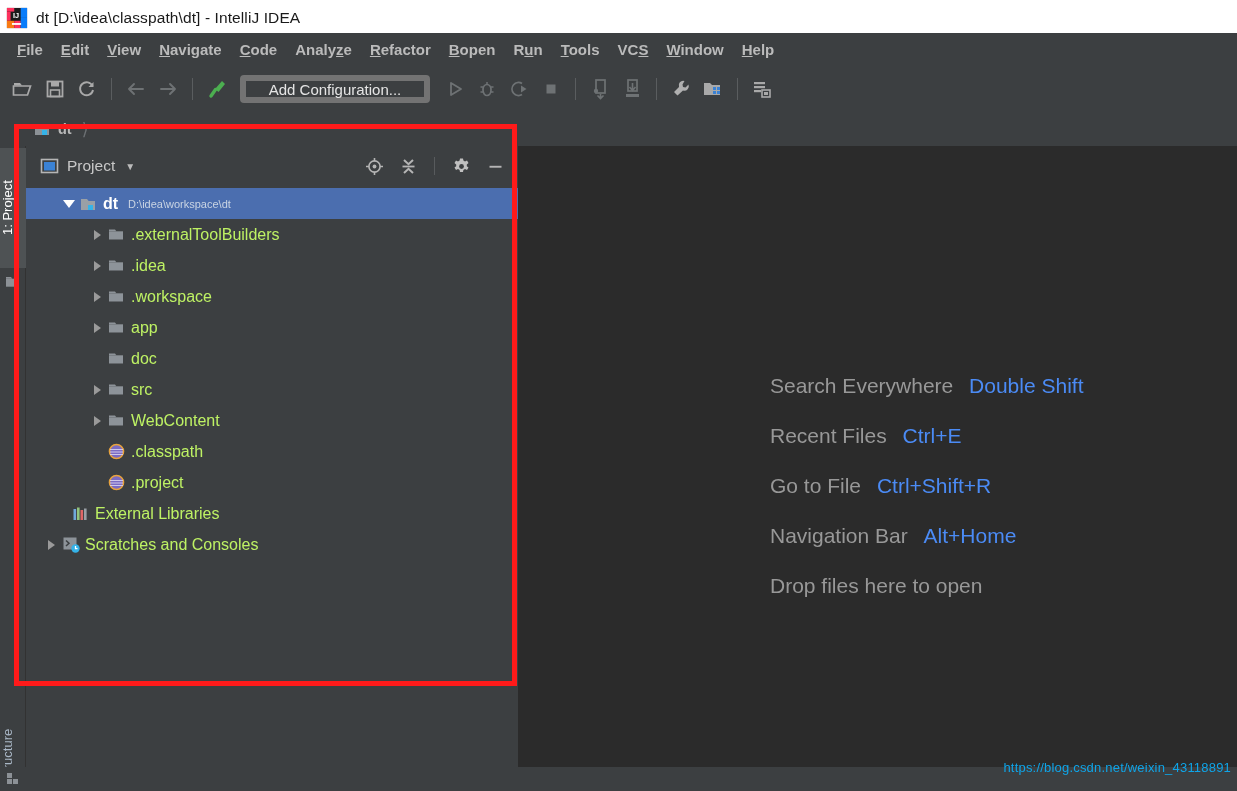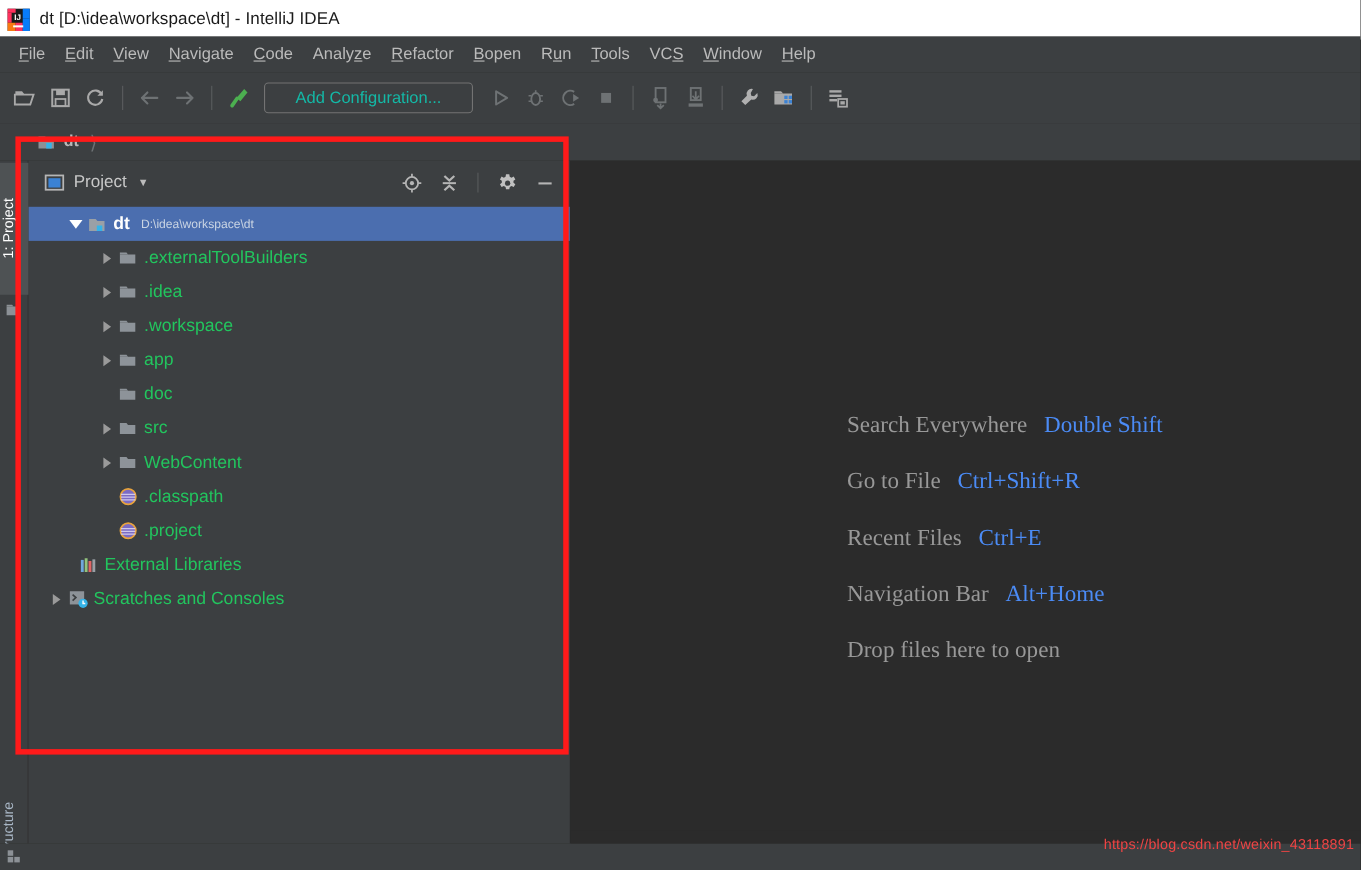--- a/index.html
+++ b/index.html
@@ -25,40 +25,40 @@
   }
 
   
   .menubar {
     position: absolute; left: 0; top: 33px; width: 1237px; height: 33px;
     background: #3c3f41;
     display: flex; align-items: center; padding-left: 8px;
   }
   .menu-item {
     font-size: 15px; color: #bbbbbb; padding: 3px 9px;
-    white-space: nowrap; cursor: default;
+    white-space: nowrap; cursor: default; font-weight: bold;
   }
   .menu-item .mn { text-decoration: underline; }
 
   
   .toolbar {
     position: absolute; left: 0; top: 66px; width: 1237px; height: 46px;
     background: #3c3f41;
     display: flex; align-items: center; padding-left: 8px; gap: 2px;
   }
   .tb-btn {
     width: 30px; height: 30px; display: flex; align-items: center;
     justify-content: center; border-radius: 3px; cursor: default;
   }
   .tb-sep { width: 1px; height: 22px; background: #5a5d5f; margin: 0 7px; }
   .config-box {
-    height: 28px; min-width: 190px; border: 1px solid #737373;
+    height: 28px; min-width: 190px; border: 6px solid #737373;
     border-radius: 4px; display: flex; align-items: center;
     justify-content: center; padding: 0 12px; margin: 0 8px 0 6px;
-    color: #14b8a6; font-size: 15px; white-space: nowrap; cursor: default;
+    color: #e5e5e5; font-size: 15px; white-space: nowrap; cursor: default;
   }
 
   
   .navbar {
     position: absolute; left: 0; top: 112px; width: 1237px; height: 34px;
     background: #3c3f41; display: flex; align-items: center;
     padding-left: 34px; gap: 6px;
   }
   .crumb { display: flex; align-items: center; gap: 6px; }
   .crumb-label { font-size: 14.5px; color: #b8b8b8; font-weight: bold; }
@@ -94,21 +94,21 @@
   .header-spacer { flex: 1; }
   .hdr-btn {
     width: 26px; height: 26px; display: flex; align-items: center;
     justify-content: center; border-radius: 3px; cursor: default;
   }
   .hdr-sep { width: 1px; height: 18px; background: #585b5d; margin: 0 5px; }
 
   .tree { padding-top: 2px; }
   .tree-row {
     height: 31px; display: flex; align-items: center;
-    font-size: 16px; color: #22c55e; cursor: default; white-space: nowrap;
+    font-size: 16px; color: #bef264; cursor: default; white-space: nowrap;
   }
   .tree-row.selected { background: #4b6eaf; color: #ffffff; }
   .tw { width: 18px; display: flex; align-items: center; justify-content: center; }
   .tw .tri {
     width: 0; height: 0;
     border-left: 7px solid #9a9a9a;
     border-top: 5px solid transparent;
     border-bottom: 5px solid transparent;
   }
   .tw .tri.open {
@@ -124,39 +124,39 @@
 
   
   .editor {
     position: absolute; left: 519px; top: 146px; width: 718px; height: 621px;
     background: #2b2b2b;
   }
   .hints {
     position: absolute; left: 251px; top: 228px;
     display: flex; flex-direction: column; gap: 26px;
   }
-  .hint-row { font-size: 21px; white-space: nowrap; font-family: Liberation Serif, serif; }
+  .hint-row { font-size: 21px; white-space: nowrap; }
   .hint-action { color: #989898; }
   .hint-key { color: #4b8bf5; margin-left: 10px; }
 
   
   .botbar {
     position: absolute; left: 0; top: 767px; width: 1237px; height: 24px;
     background: #3c3f41;
   }
   .bot-tab {
     position: absolute; left: 36px; top: 0; height: 24px;
     display: flex; align-items: center; gap: 12px;
     font-size: 15px; color: #b0b0b0; cursor: default; margin-top: 39px;
   }
   .bot-close { color: #808080; font-size: 14px; }
   .bot-strip-icon { position: absolute; left: 5px; top: 4px; }
   .watermark {
     position: absolute; right: 6px; top: 760px;
-    font-size: 13px; color: #ef4444; letter-spacing: .2px;
+    font-size: 13px; color: #0ea5e9; letter-spacing: .2px;
   }
   .editor-bottom-strip {
     position: absolute; left: 519px; top: 755px; width: 718px; height: 12px;
     background: #2b2b2b;
   }
 
   
   .annot-rect {
     position: absolute; left: 14px; top: 124px;
     width: 503px; height: 562px;
@@ -173,21 +173,21 @@
       <rect x="1" y="1" width="22" height="22" fill="#1b1b1b"></rect>
       <path d="M1 1 L9 1 L9 5 L1 5 Z" fill="#fe315d"></path>
       <path d="M1 5 L5 5 L5 15 L1 15 Z" fill="#fe315d"></path>
       <path d="M1 15 L9 15 L9 23 L1 23 Z" fill="#f97a12"></path>
       <path d="M9 15 L16 15 L16 23 L9 23 Z" fill="#fe315d"></path>
       <path d="M16 1 L23 1 L23 11 L16 11 Z" fill="#087cfa"></path>
       <path d="M16 11 L23 11 L23 23 L16 23 Z" fill="#087cfa"></path>
       <text x="7.5" y="12.5" font-size="8" font-family="Liberation Sans, sans-serif" fill="#ffffff" font-weight="bold">IJ</text>
       <rect x="6.5" y="17.5" width="10" height="2" fill="#ffffff"></rect>
     </svg>
-    <span class="title-text">dt [D:\idea\workspace\dt] - IntelliJ IDEA</span>
+    <span class="title-text">dt [D:\idea\classpath\dt] - IntelliJ IDEA</span>
   </div>
 
   <div class="menubar">
     <div class="menu-item"><span class="mn">F</span><span>ile</span></div>
     <div class="menu-item"><span class="mn">E</span><span>dit</span></div>
     <div class="menu-item"><span class="mn">V</span><span>iew</span></div>
     <div class="menu-item"><span class="mn">N</span><span>avigate</span></div>
     <div class="menu-item"><span class="mn">C</span><span>ode</span></div>
     <div class="menu-item"><span>Analy</span><span class="mn">z</span><span>e</span></div>
     <div class="menu-item"><span class="mn">R</span><span>efactor</span></div>
@@ -527,26 +527,26 @@
     </div>
   </div>
 
   <div class="editor">
     <div class="hints">
       <div class="hint-row">
         <span class="hint-action">Search Everywhere</span>
         <span class="hint-key">Double Shift</span>
       </div>
       <div class="hint-row">
+        <span class="hint-action">Recent Files</span>
+        <span class="hint-key">Ctrl+E</span>
+      </div>
+      <div class="hint-row">
         <span class="hint-action">Go to File</span>
         <span class="hint-key">Ctrl+Shift+R</span>
-      </div>
-      <div class="hint-row">
-        <span class="hint-action">Recent Files</span>
-        <span class="hint-key">Ctrl+E</span>
       </div>
       <div class="hint-row">
         <span class="hint-action">Navigation Bar</span>
         <span class="hint-key">Alt+Home</span>
       </div>
       <div class="hint-row">
         <span class="hint-action">Drop files here to open</span>
       </div>
     </div>
   </div>

